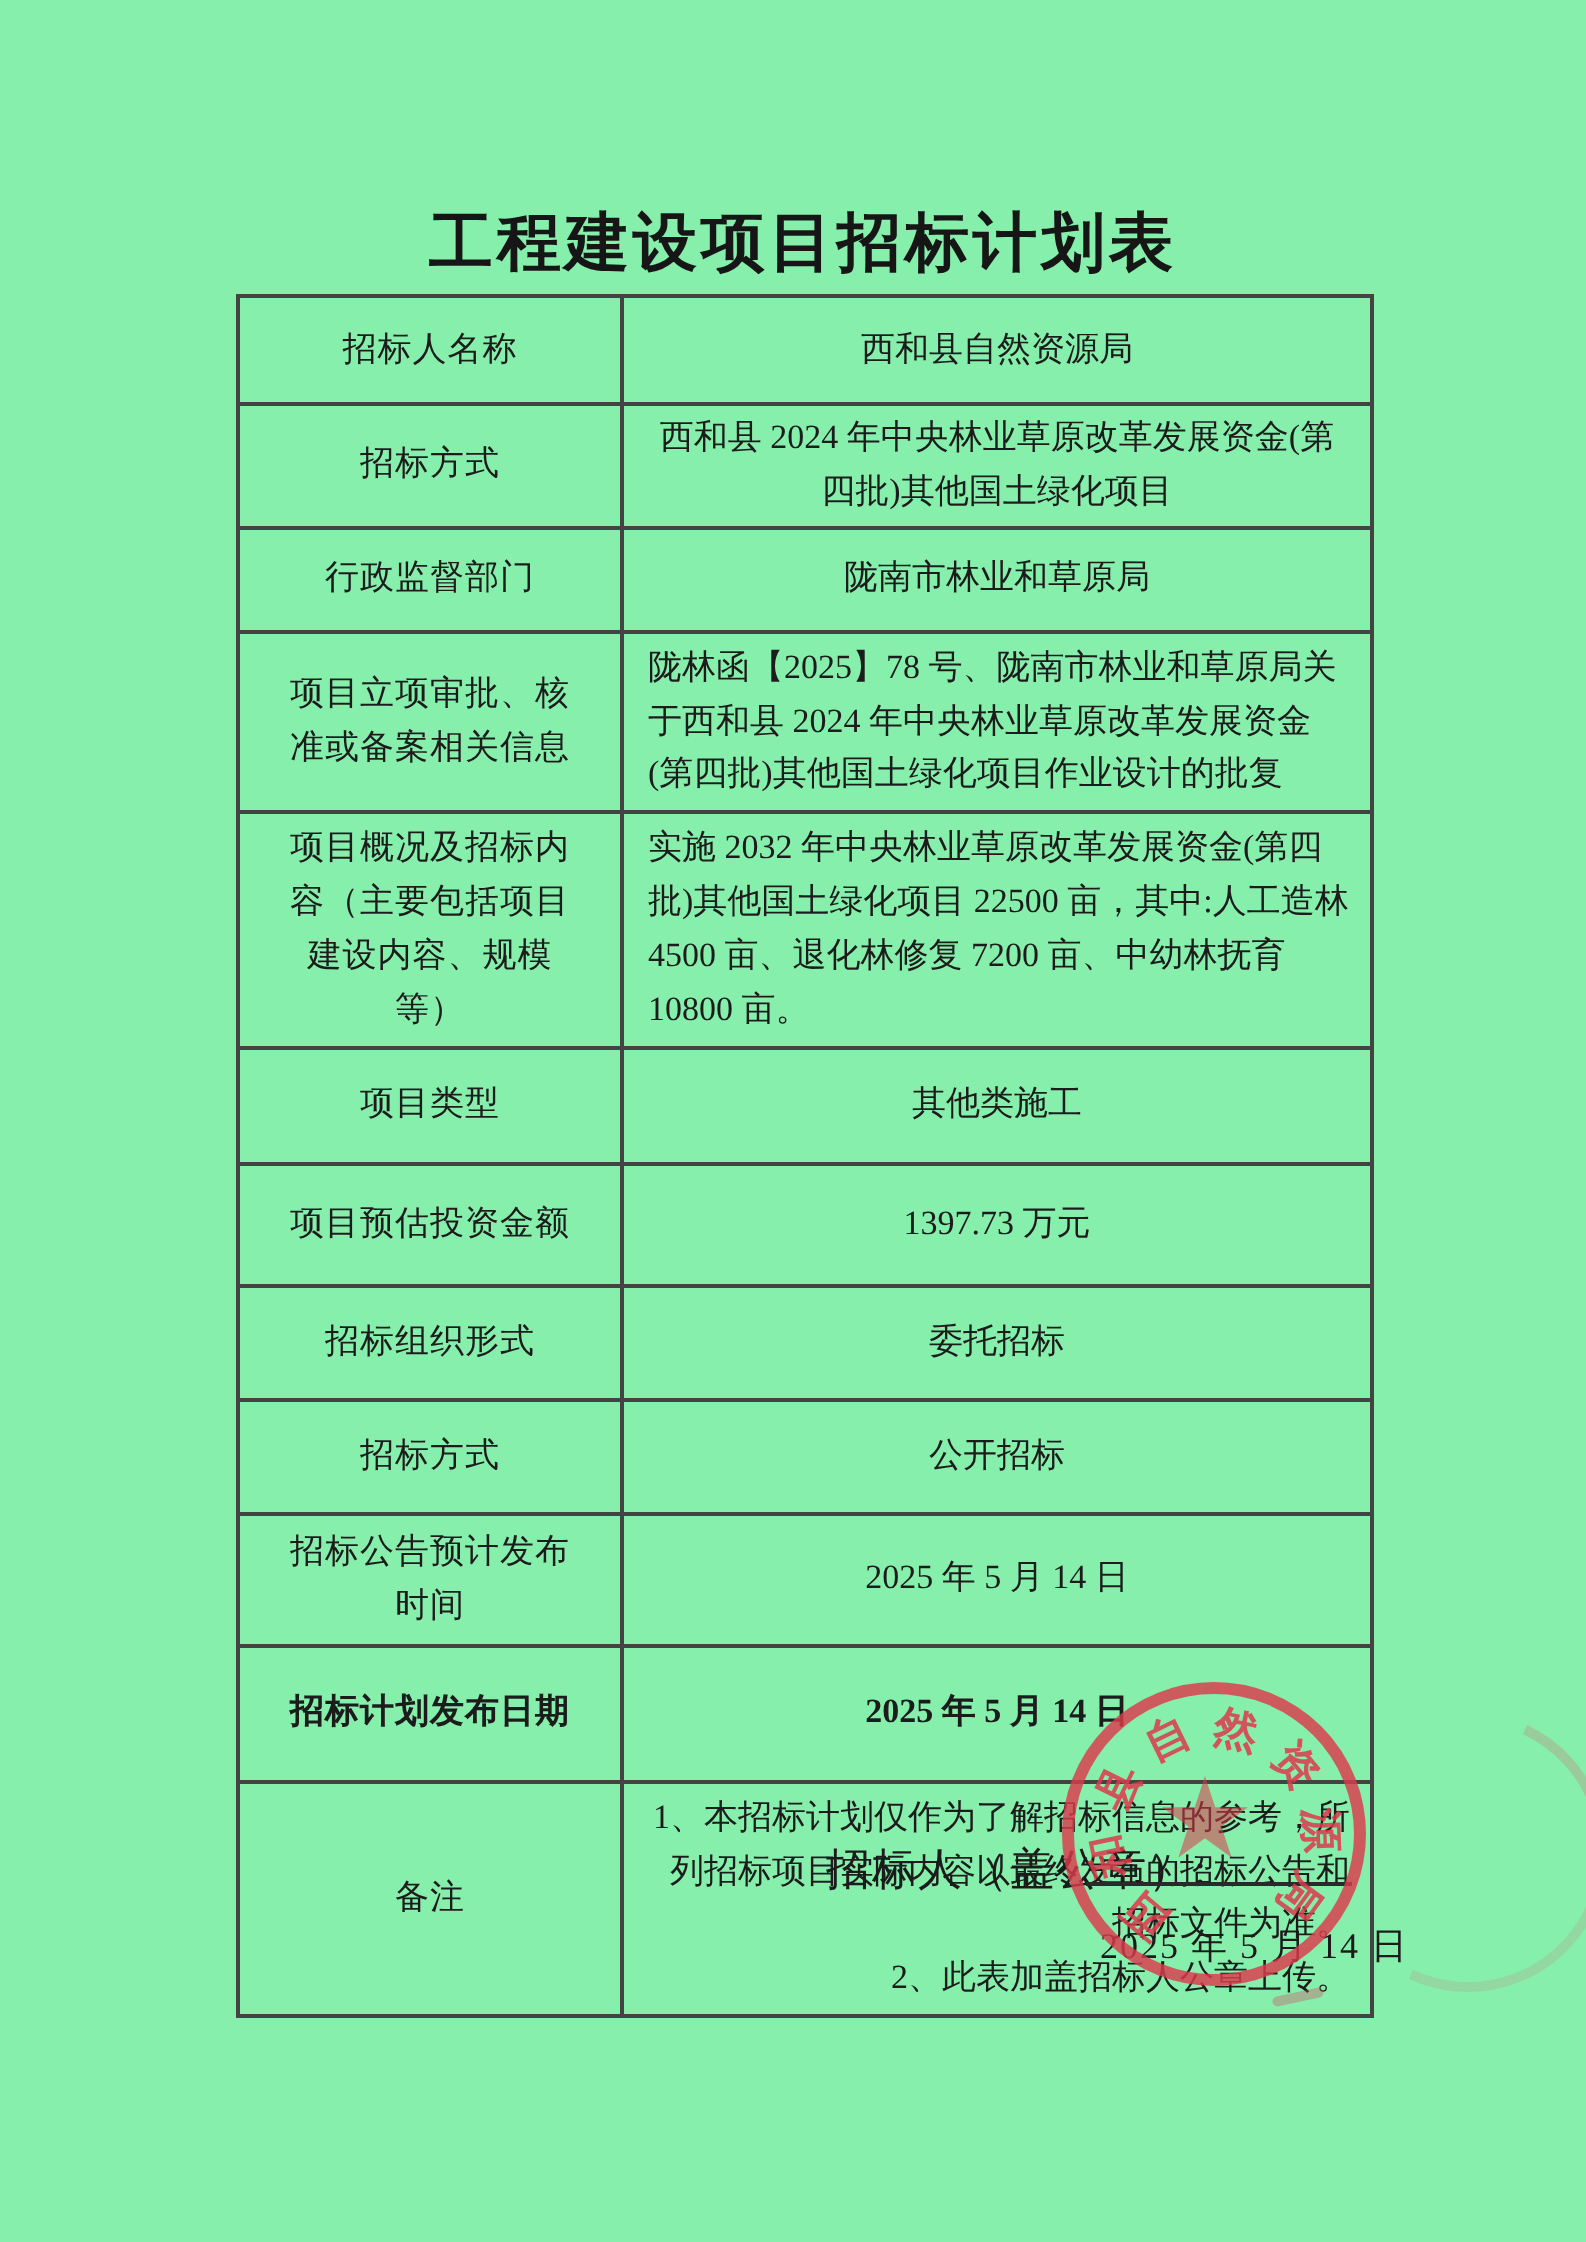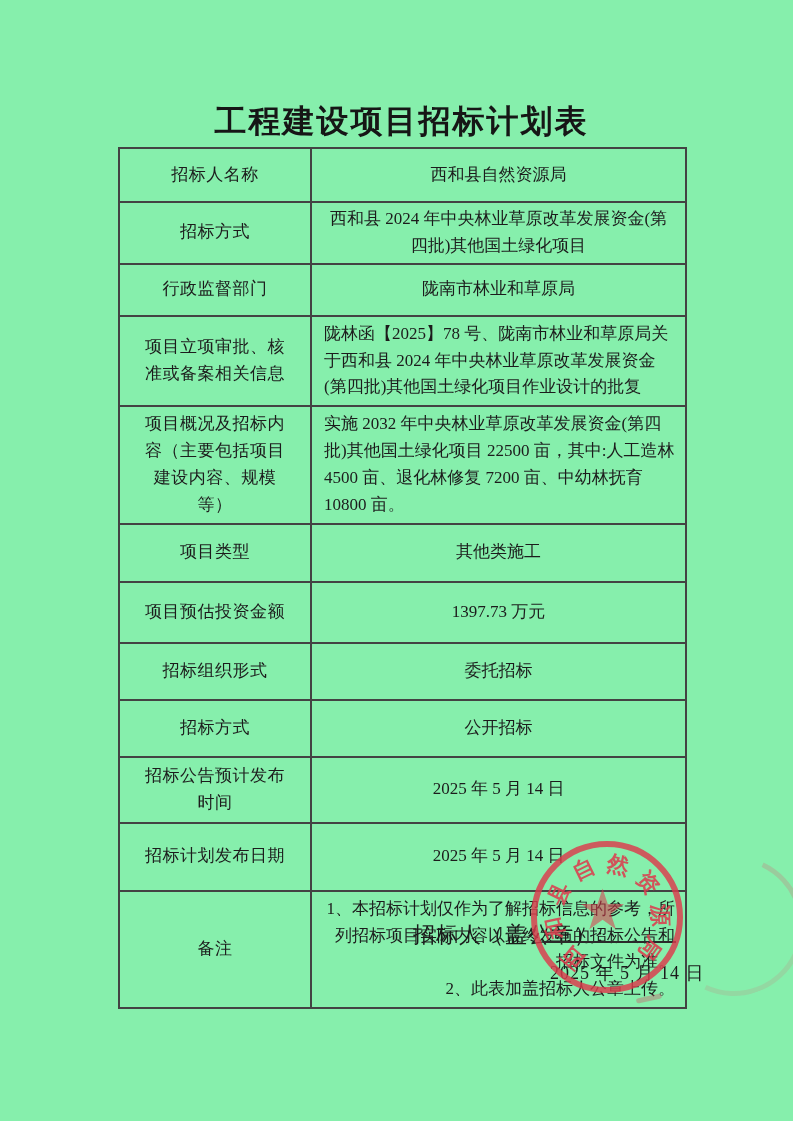--- a/index.html
+++ b/index.html
@@ -50,21 +50,21 @@
   tr.r0 td{height:46px;}
   tr.r1 td{height:53px;}
   tr.r2 td{height:44px;border-radius:10px;}
   tr.r3 td{height:75px;}
   tr.r4 td{height:95px;}
   tr.r5 td{height:50px;}
   tr.r6 td{height:53px;}
   tr.r7 td{height:49px;}
   tr.r8 td{height:49px;}
   tr.r9 td{height:58px;}
-  tr.r10 td{height:60px;}
+  tr.r10 td{height:60px;font-weight:bold;}
   tr.r11 td{height:103px;}
   .plan-table p{margin:0;text-align:right;}
   .sig-label{
     position:absolute;
     left:413px;top:920px;
     font-size:22px;
     letter-spacing:1px;
   }
   .sig-line{
     position:absolute;

